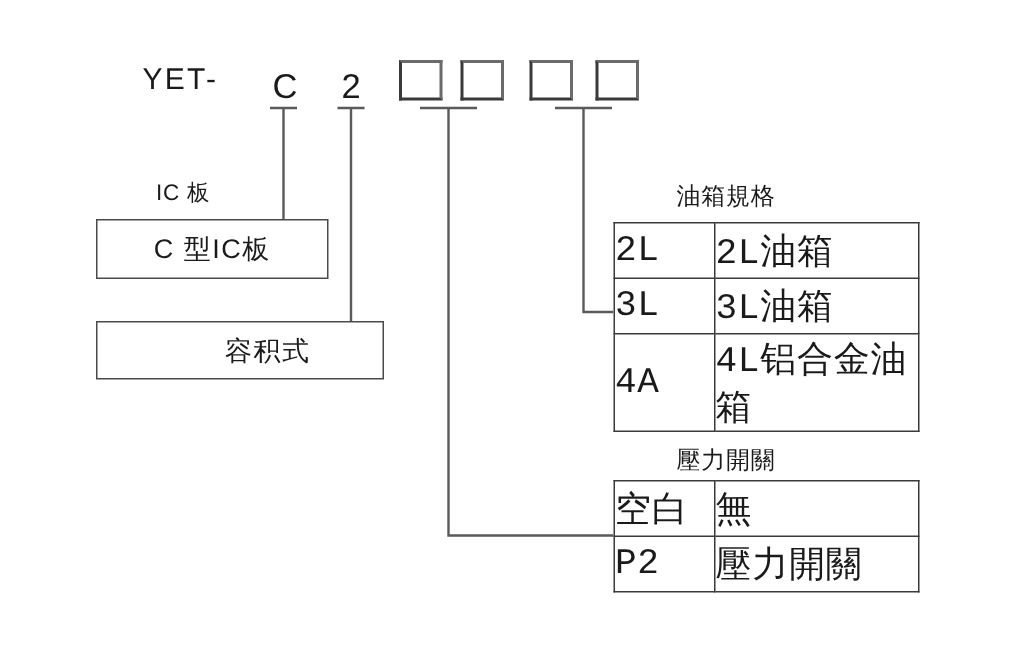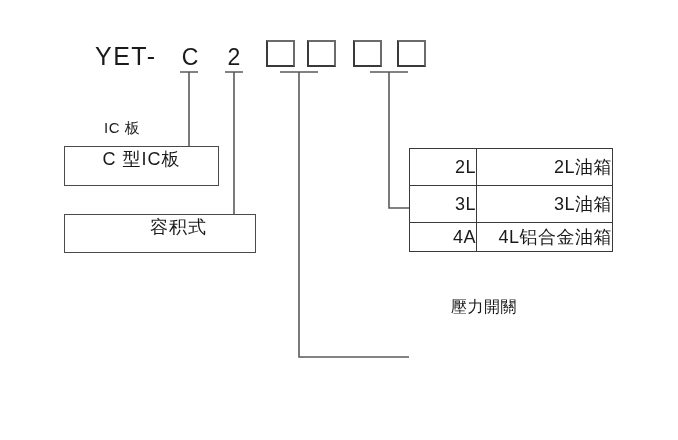--- a/index.html
+++ b/index.html
@@ -7,21 +7,21 @@
     position:relative;
     width:678px;height:440px;
     background:#ffffff;
     font-family:"Liberation Sans","DejaVu Sans",sans-serif;
     color:#1a1a1a;
     overflow:hidden;
   }
   .abs{position:absolute;}
   .model-prefix{
     left:95px;top:42px;
-    font-size:25px;letter-spacing:1.5px;font-weight:500;
+    font-size:20px;letter-spacing:1.5px;font-weight:500;
   }
   .code-char{
     font-size:23px;font-weight:500;
     width:22px;text-align:center;
   }
   .code-c{left:179px;top:44px;}
   .code-2{left:223px;top:44px;}
   .ph-box{
     width:25px;height:23px;
     border:2px solid #6b6b6b;
@@ -35,37 +35,38 @@
   svg.wires{left:0;top:0;pointer-events:none;}
   .side-label{
     font-size:15px;letter-spacing:0.5px;margin-left:40px;
   }
   .label-ic{left:64px;top:119px;}
   .label-tank{left:411px;top:121px;font-size:16px;}
   .label-pswitch{left:411px;top:297px;font-size:16px;}
   .value-box{
     border:1.5px solid #4a4a4a;
     background:#fff;
-    display:flex;justify-content:center;
+    display:flex;align-items:center;justify-content:center;
     font-size:18px;letter-spacing:1px;
   }
   .box-ic{left:64px;top:146px;width:153px;height:38px;}
   .box-pump{left:64px;top:214px;width:153px;height:37px;padding-left:37px;}
   table.spec{
     border-collapse:collapse;
     table-layout:fixed;
     background:#fff;
   }
   .tbl-tank{left:409px;top:148px;}
   .tbl-pswitch{left:409px;top:320px;}
   table.spec td{
     border:1.5px solid #3a3a3a;
-    text-align:right;vertical-align:middle;
-    font-size:18px;letter-spacing:0.5px;
+    text-align:left;vertical-align:middle;
+    font-size:24px;letter-spacing:0.5px;
     padding:0;
+    font-family:Liberation Mono, monospace;
   }
   .col-code{width:66px;}
   .col-desc{width:135px;}
   .row-std{height:37px;}
   .row-short{height:29px;}
 </style>
 </head>
 <body>
 
 <div id="stage">
@@ -90,32 +91,45 @@
 
   <span class="abs side-label label-ic">IC 板</span>
   <div class="abs value-box box-ic">
     <span>C 型IC板</span>
   </div>
 
   <div class="abs value-box box-pump">
     <span>容积式</span>
   </div>
 
+  <span class="abs side-label label-tank">油箱規格</span>
   <table class="abs spec tbl-tank">
     <tbody>
       <tr class="row-std">
         <td class="col-code">2L</td>
         <td class="col-desc">2L油箱</td>
       </tr>
       <tr class="row-std">
         <td class="col-code">3L</td>
         <td class="col-desc">3L油箱</td>
       </tr>
       <tr class="row-short">
         <td class="col-code">4A</td>
         <td class="col-desc">4L铝合金油箱</td>
       </tr>
     </tbody>
   </table>
 
   <span class="abs side-label label-pswitch">壓力開關</span>
+  <table class="abs spec tbl-pswitch">
+    <tbody>
+      <tr class="row-std">
+        <td class="col-code">空白</td>
+        <td class="col-desc">無</td>
+      </tr>
+      <tr class="row-std">
+        <td class="col-code">P2</td>
+        <td class="col-desc">壓力開關</td>
+      </tr>
+    </tbody>
+  </table>
 
 </div>
 
 </body></html>

